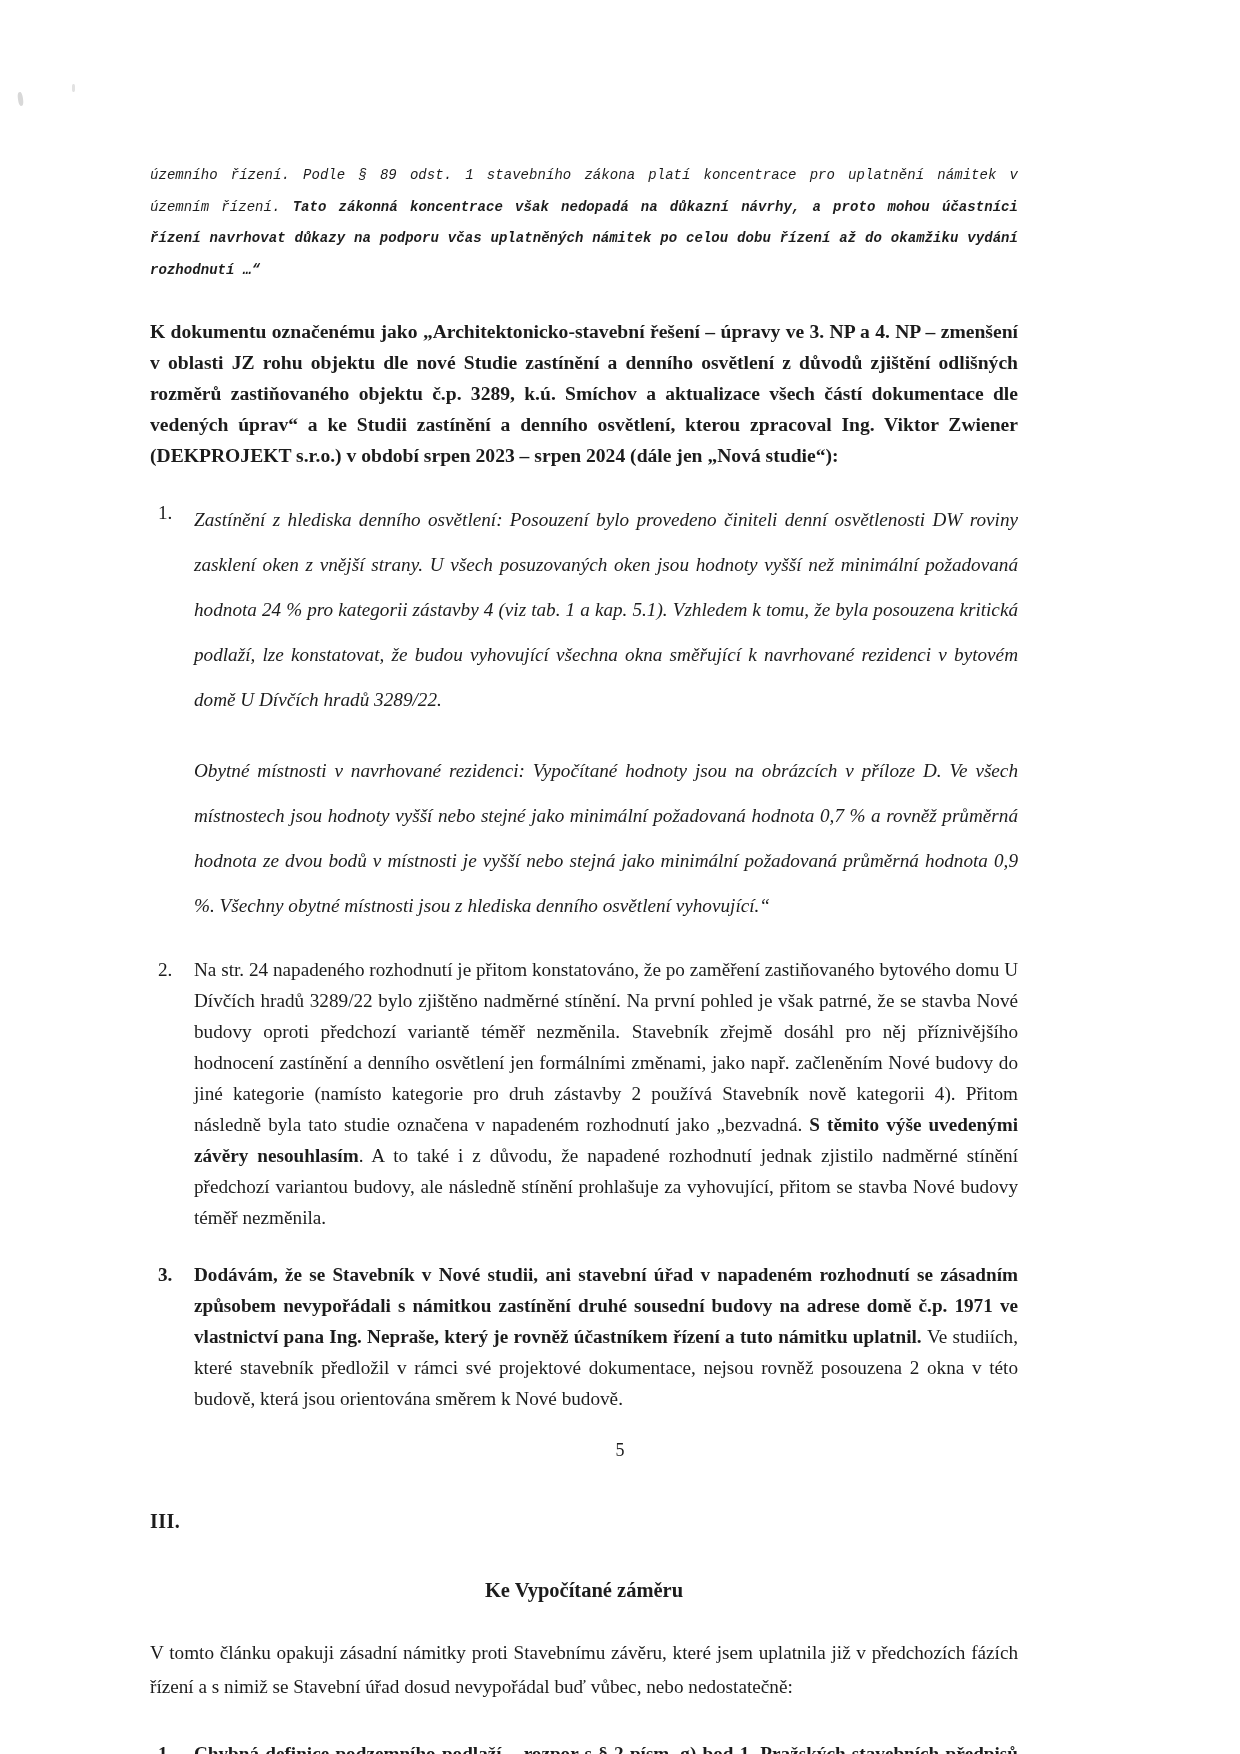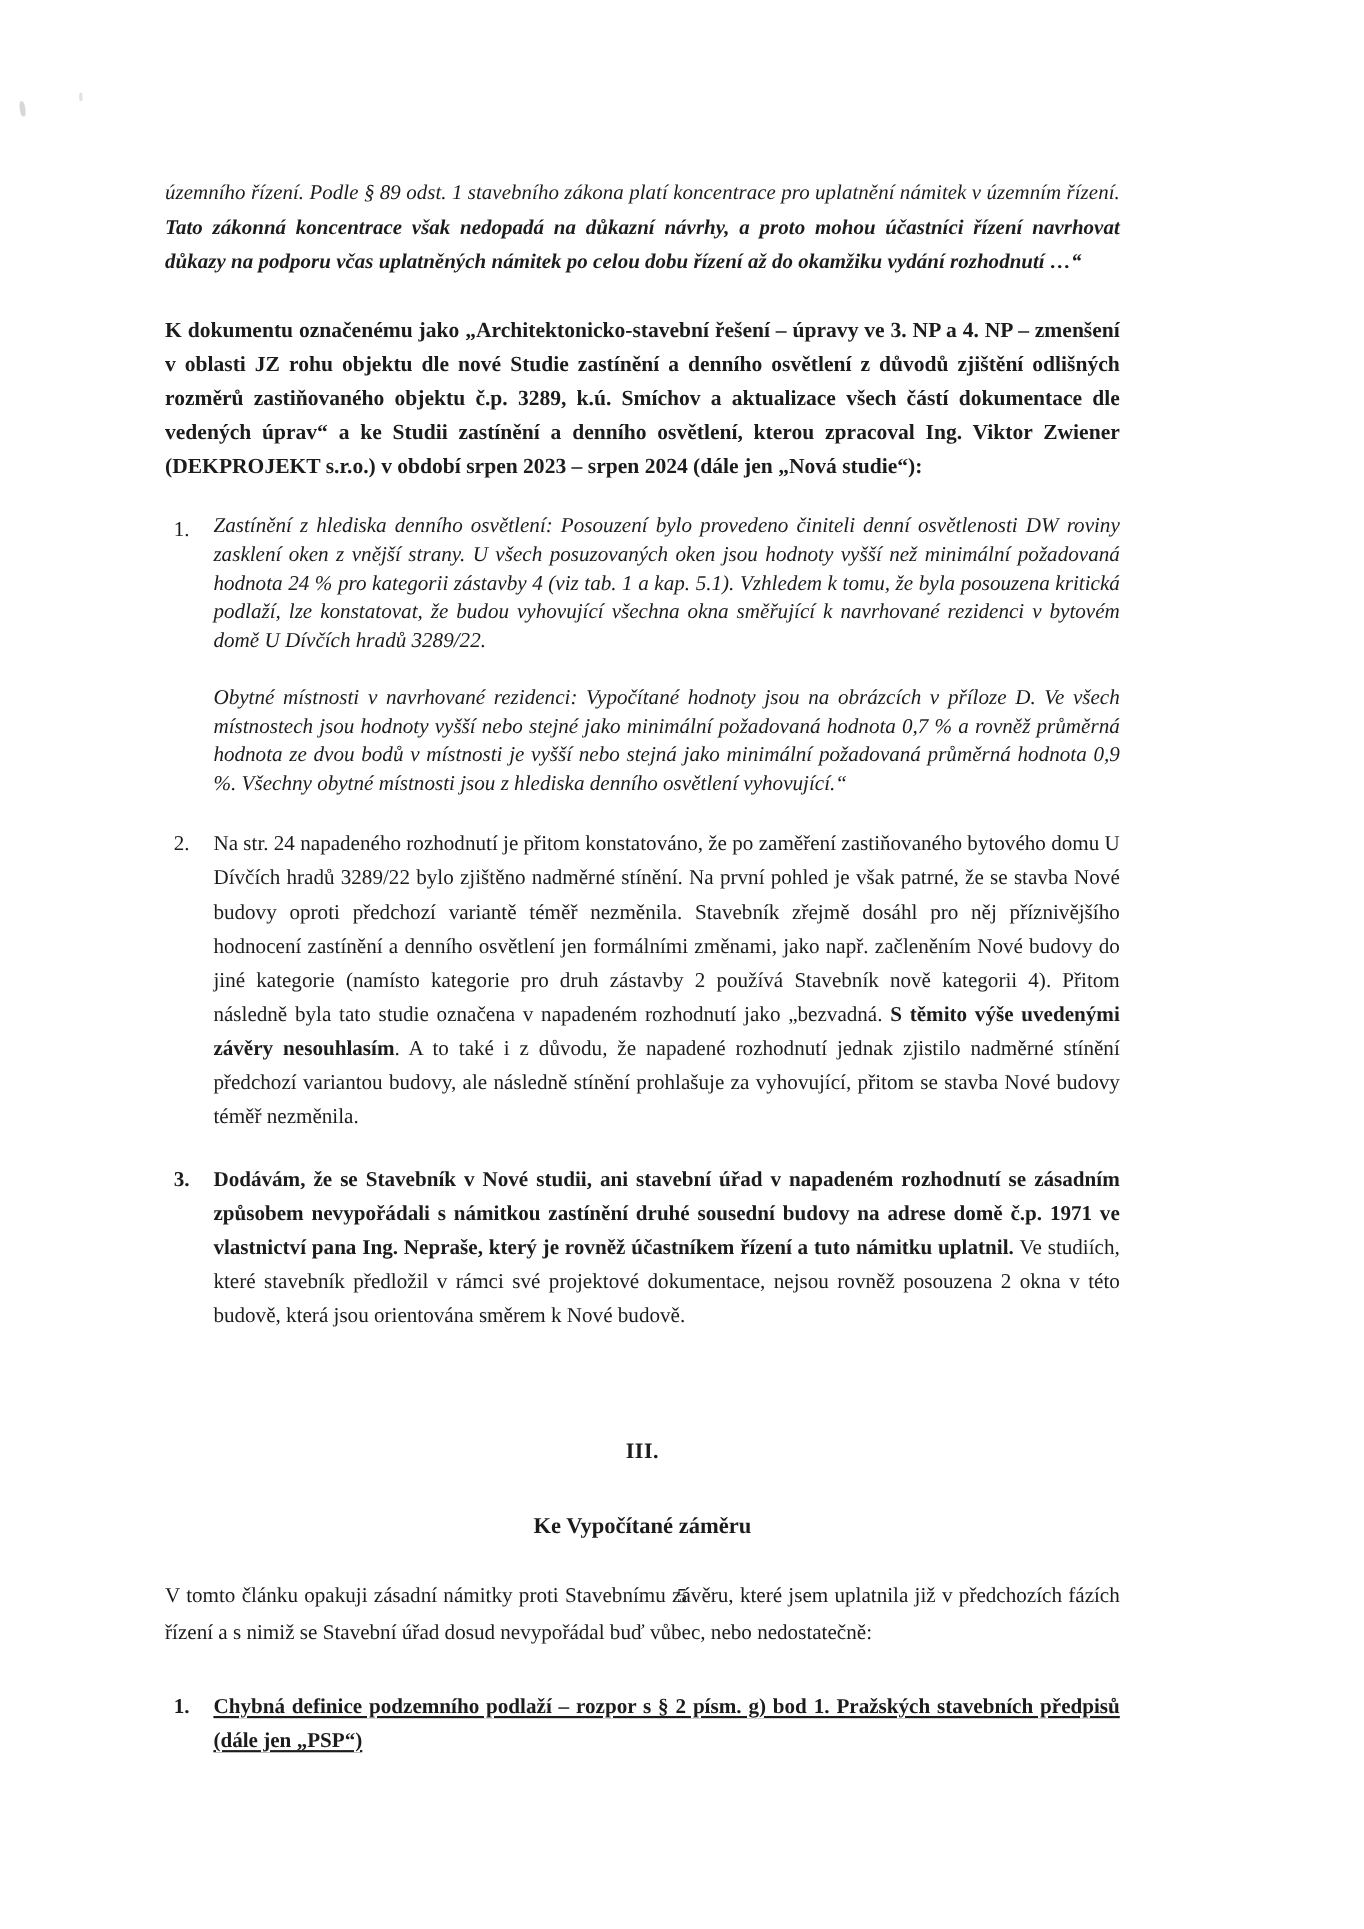--- a/index.html
+++ b/index.html
@@ -43,25 +43,26 @@
     top: 160px;
     width: 868px;
   }
 
   p, li, div.line {
     margin: 0;
     padding: 0;
   }
 
   .intro-quote {
-    font-size: 19px;
+    font-size: 14px;
     line-height: 31.5px;
     text-align: justify;
     font-style: italic;
     letter-spacing: 0.05px;
+    font-family: Liberation Mono, monospace;
   }
   .intro-quote .b {
     font-weight: bold;
   }
 
   .heading-underline {
     margin-top: 30px;
     font-size: 19.6px;
     line-height: 31px;
     font-weight: bold;
@@ -96,30 +97,29 @@
   li.bold-item .reg {
     font-weight: normal;
   }
   .inline-bold { font-weight: bold; }
 
   .quote-block {
     margin-top: 26px;
     margin-left: 44px;
     font-style: italic;
     font-size: 19.2px;
-    line-height: 26px;
+    line-height: 45px;
     text-align: justify;
   }
   .quote-block + .quote-block {
     margin-top: 26px;
   }
 
   .section-roman {
     margin-top: 96px;
-    text-align: center;
     font-size: 20px;
     font-weight: bold;
     letter-spacing: 0.5px;
   }
   .section-title {
     margin-top: 46px;
     text-align: center;
     font-size: 20.5px;
     font-weight: bold;
   }

